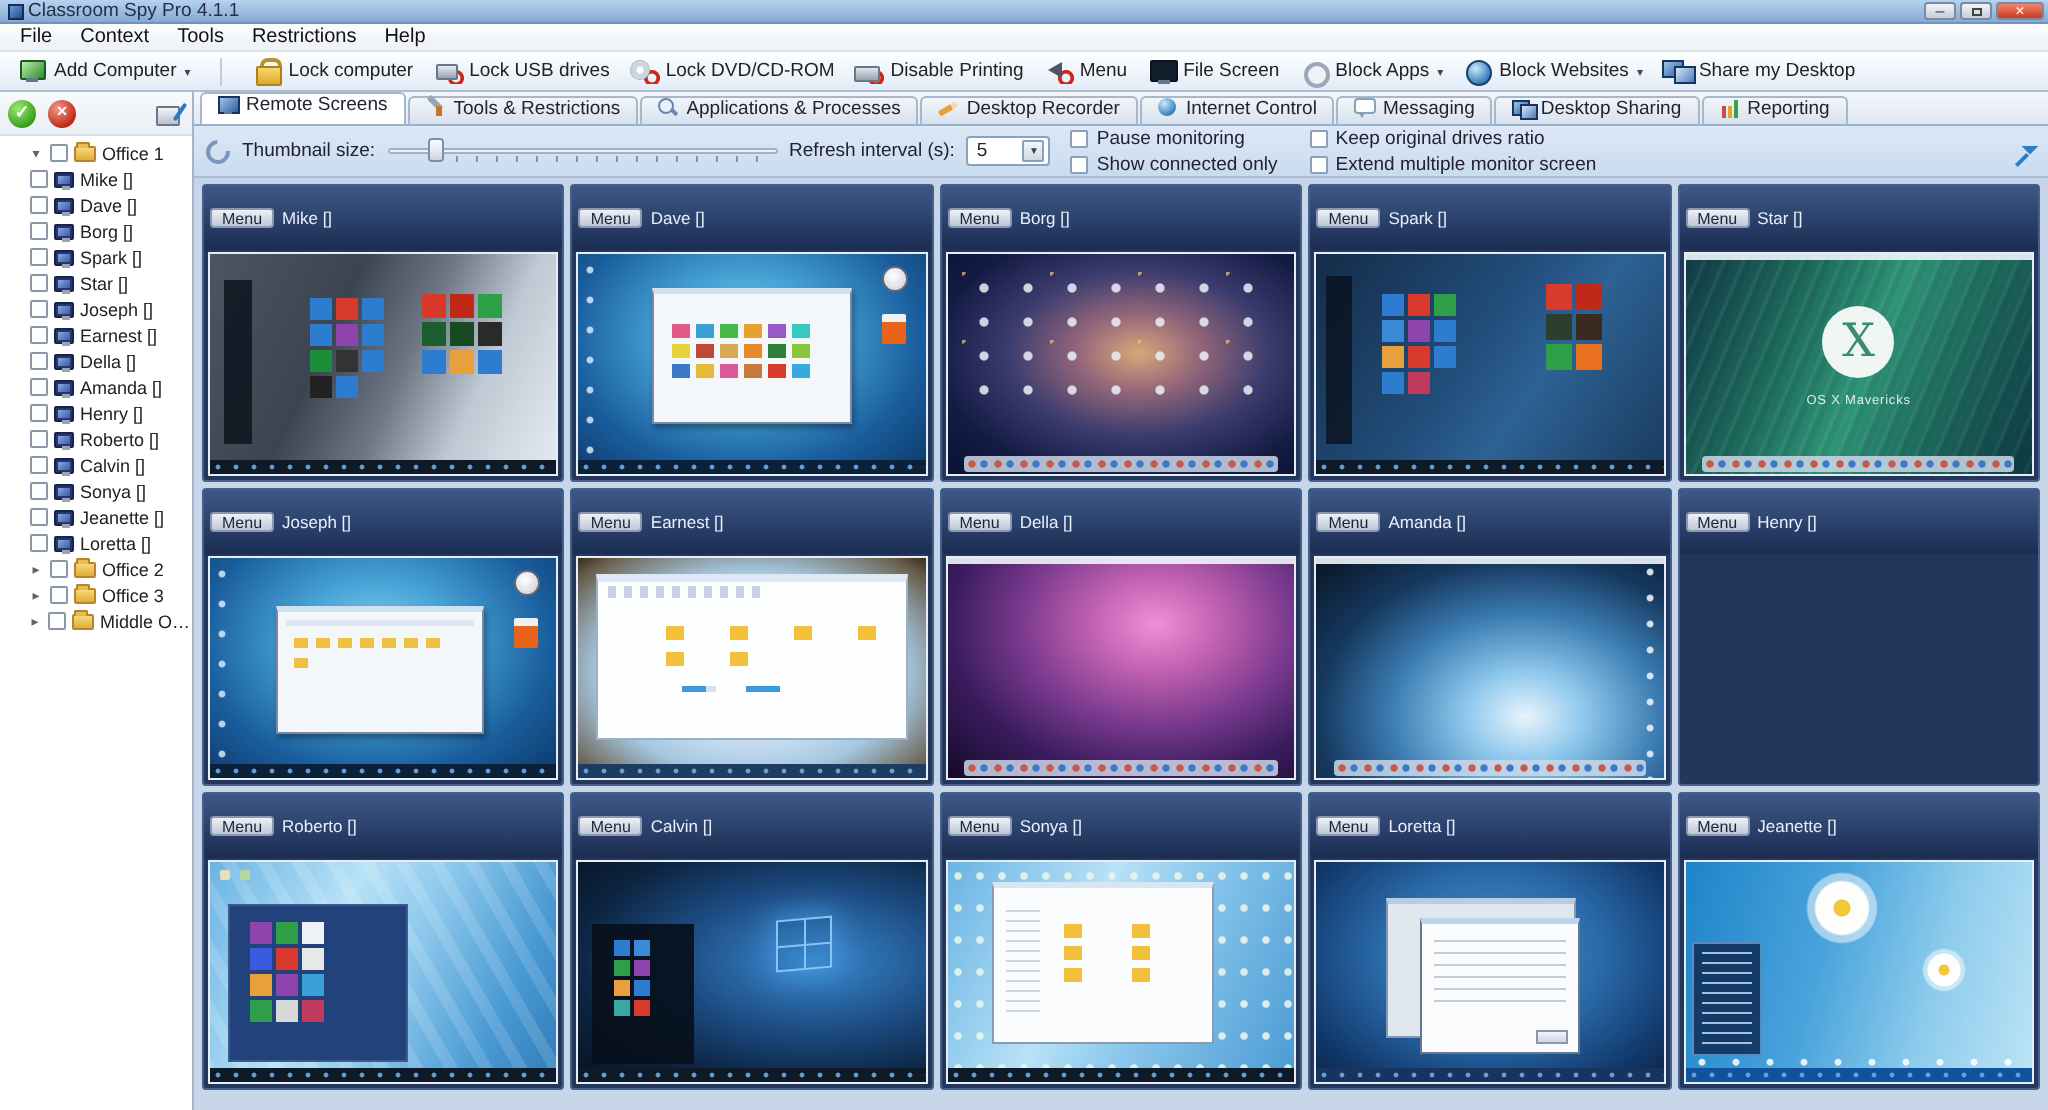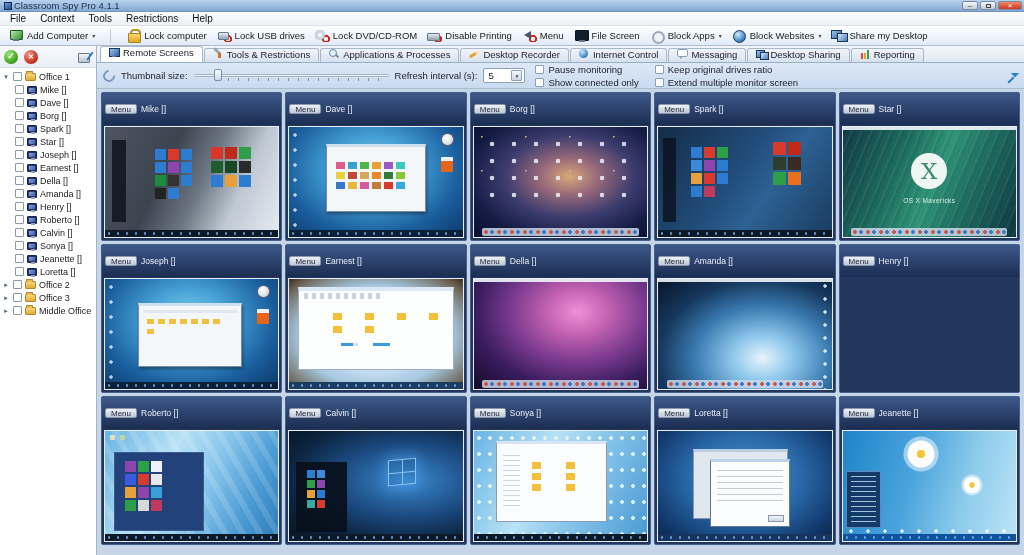--- a/index.html
+++ b/index.html
@@ -48,21 +48,21 @@
   .side-actions{height:22px;display:flex;align-items:center;gap:6px;padding:0 4px;background:linear-gradient(#f8fafc,#e9eff6);border-bottom:1px solid #d5dde6}
   .cbtn{width:14px;height:14px;border-radius:50%;display:flex;align-items:center;justify-content:center;color:#fff;font-size:9px;font-weight:700;line-height:1}
   .cbtn.ok{background:radial-gradient(circle at 35% 30%,#9ae878,#3aa018 70%,#21700c)}
   .cbtn.ok::after{content:"\2713"}
   .cbtn.no{background:radial-gradient(circle at 35% 30%,#f09a8a,#c22a18 70%,#8c1406)}
   .cbtn.no::after{content:"\2715";font-size:7px}
   .ic-edit-computer{margin-left:auto;width:14px;height:12px;position:relative}
   .ic-edit-computer::before{content:"";position:absolute;left:0;top:2px;width:10px;height:8px;background:linear-gradient(#f2f5f8,#b8c2ce);border:1px solid #68788c;border-radius:1px}
   .ic-edit-computer::after{content:"";position:absolute;right:1px;top:0;width:2px;height:10px;background:#2a7ac0;transform:rotate(35deg);border-radius:1px}
   .tree{flex:1;padding:2px 0;font-size:9px;color:#222;overflow:hidden}
-  .trow{display:flex;align-items:center;gap:3px;height:13px;padding-left:2px;white-space:nowrap}
+  .trow{display:flex;align-items:center;gap:3px;height:13px;padding-left:14px;white-space:nowrap}
   .trow.child{padding-left:15px}
   .tw{width:8px;font-size:7px;color:#55667a;text-align:center}
   .cb{width:9px;height:9px;border:1px solid #8a97a8;background:#fff;border-radius:1px;flex:0 0 auto}
   .folder{width:11px;height:8px;background:linear-gradient(#f8d878,#e0ac38);border:1px solid #b8862a;border-radius:1px;position:relative;flex:0 0 auto}
   .folder::before{content:"";position:absolute;top:-3px;left:0;width:5px;height:2px;background:#e8bc50;border:1px solid #b8862a;border-bottom:none;border-radius:1px 1px 0 0}
   .pc{width:10px;height:8px;position:relative;background:#25366e;border:1px solid #16244c;border-radius:1px;flex:0 0 auto}
   .pc::before{content:"";position:absolute;inset:1px;background:linear-gradient(135deg,#8aa8e0,#3a5aa8)}
   .pc::after{content:"";position:absolute;left:3px;bottom:-2px;width:4px;height:2px;background:#98a4b2}
   .tlabel{overflow:hidden;text-overflow:ellipsis}
 

